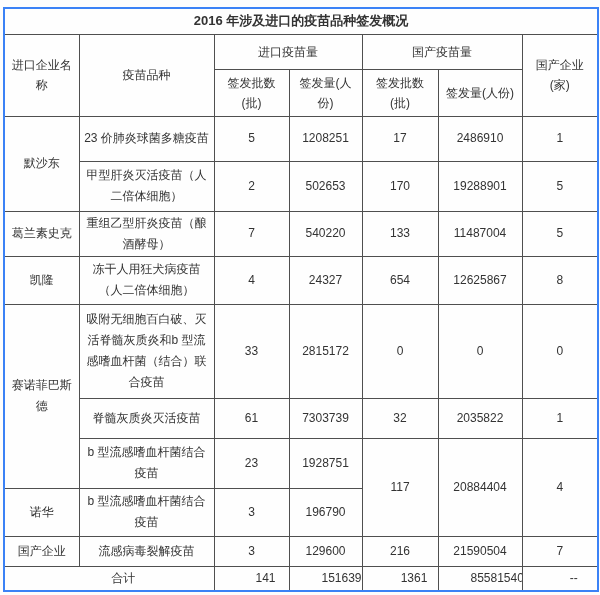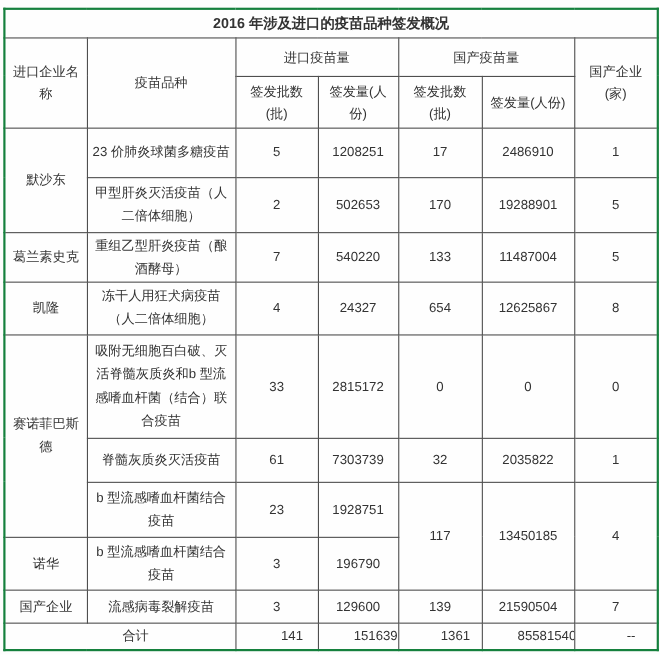--- a/index.html
+++ b/index.html
@@ -10,21 +10,21 @@
     background: #fdfdfd;
     font-family: "Liberation Sans", sans-serif;
   }
   table.main {
     position: absolute;
     left: 3px;
     top: 7px;
     width: 594px;
     border-collapse: collapse;
     table-layout: fixed;
-    border: 2px solid #15803d;
+    border: 2px solid #3b82f6;
     background: #fefefe;
   }
   td {
     border: 1px solid #4f4f4f;
     text-align: center;
     vertical-align: middle;
     font-size: 12px;
     color: #333333;
     line-height: 21px;
     padding: 1px 4px;
@@ -135,37 +135,37 @@
     <td>32</td>
     <td>2035822</td>
     <td>1</td>
   </tr>
 
   <tr style="height:50px">
     <td>b 型流感嗜血杆菌结合疫苗</td>
     <td>23</td>
     <td>1928751</td>
     <td rowspan="2">117</td>
-    <td rowspan="2">13450185</td>
+    <td rowspan="2">20884404</td>
     <td rowspan="2">4</td>
   </tr>
 
   <tr style="height:48px">
     <td>诺华</td>
     <td>b 型流感嗜血杆菌结合疫苗</td>
     <td>3</td>
     <td>196790</td>
   </tr>
 
   <tr style="height:30px">
     <td>国产企业</td>
     <td>流感病毒裂解疫苗</td>
     <td>3</td>
     <td>129600</td>
-    <td>139</td>
+    <td>216</td>
     <td>21590504</td>
     <td>7</td>
   </tr>
 
   <tr class="total-row" style="height:25px">
     <td colspan="2">合计</td>
     <td>141</td>
     <td>15163913</td>
     <td>1361</td>
     <td>85581540</td>

